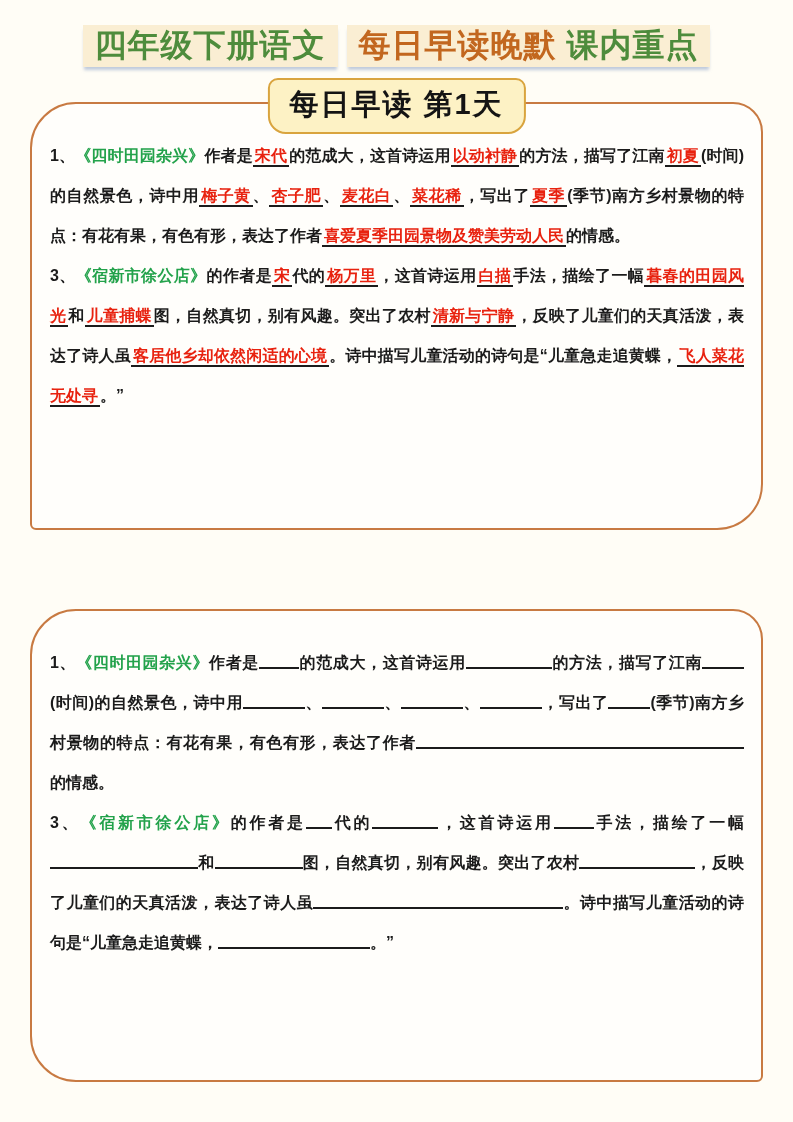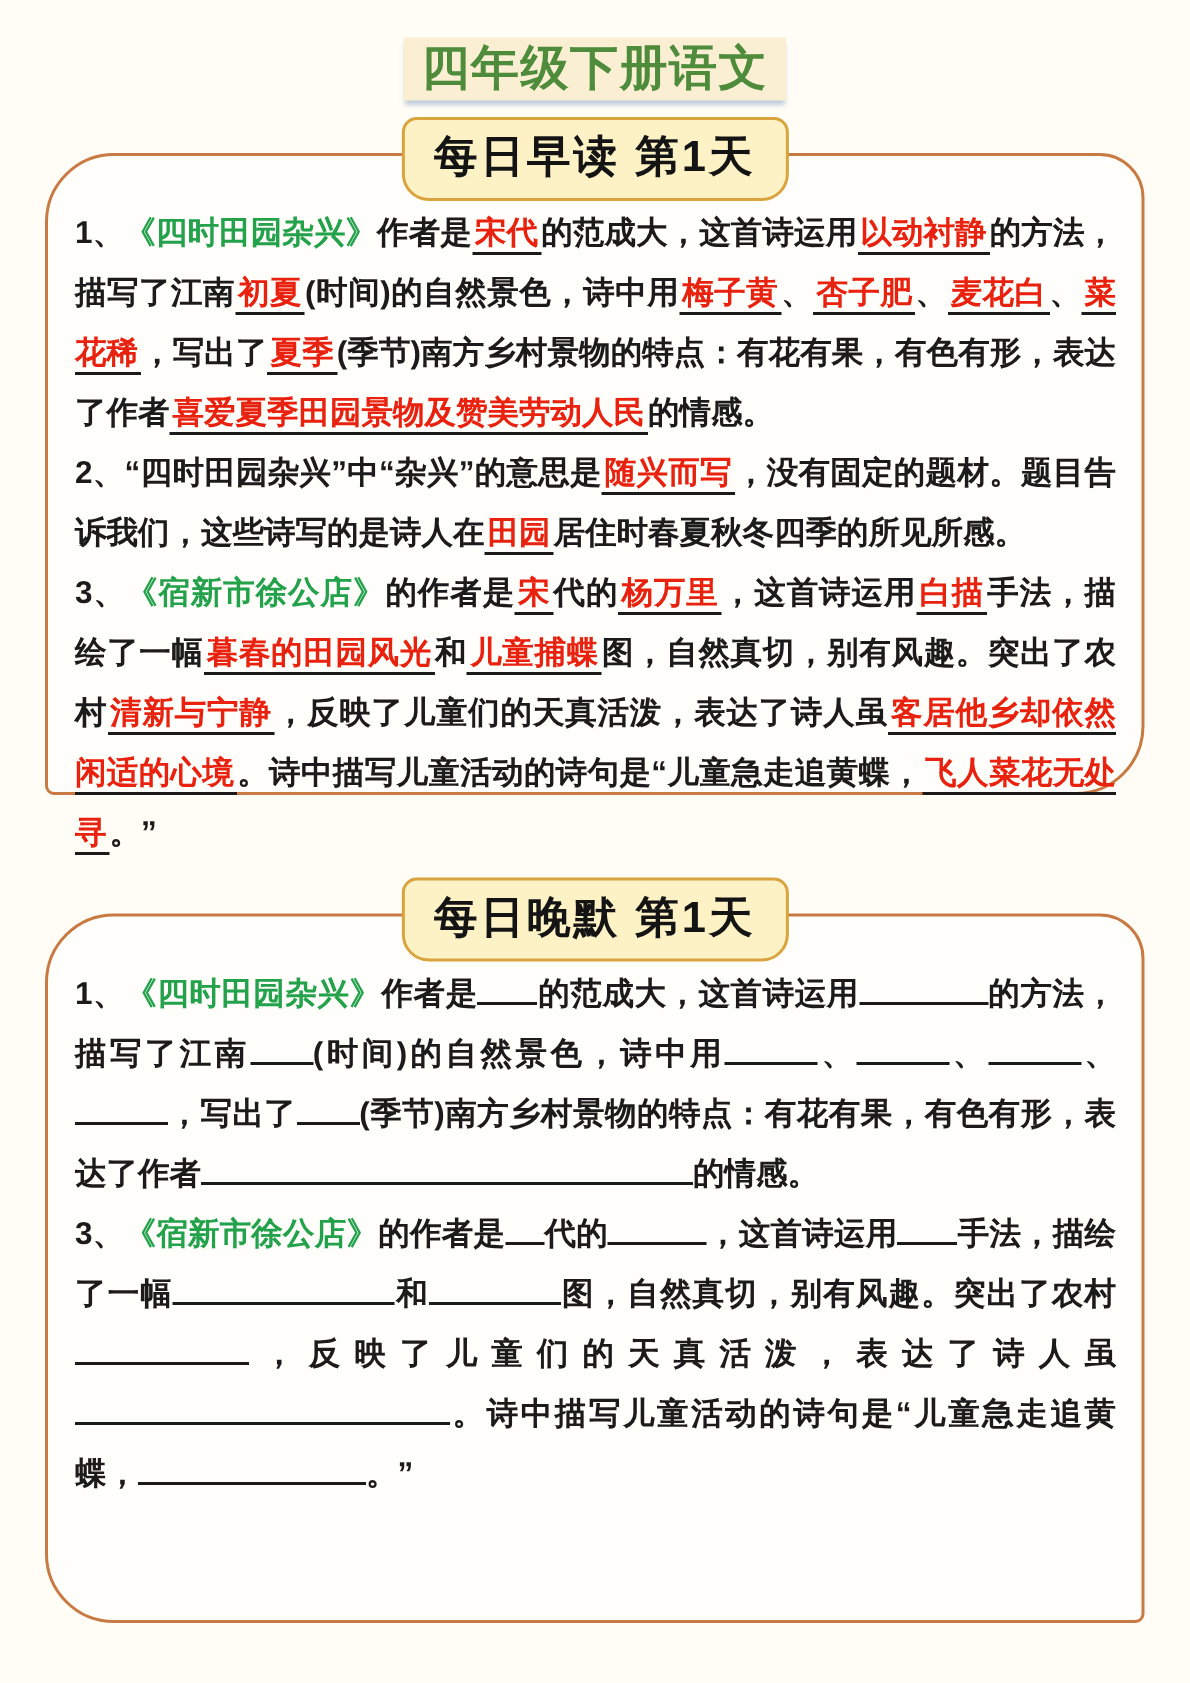--- a/index.html
+++ b/index.html
@@ -53,21 +53,21 @@
     border: 2px solid #d9a43e;
     border-radius: 10px 10px 18px 18px;
     padding: 5px 20px 7px;
     font-size: 29px; font-weight: bold;
     color: #141414;
     letter-spacing: 2px;
     white-space: nowrap;
   }
   .content p {
     margin: 0;
-    font-size: 21px;
+    font-size: 16px;
     font-weight: bold;
     color: #1b1b1b;
     line-height: 40px;
     text-align: justify;
   }
   .seg-n { color: #1b1b1b; }
   .seg-g { color: #23a24b; }
   .seg-r {
     color: #e8220f;
     border-bottom: 2px solid #1b1b1b;
@@ -78,30 +78,31 @@
     height: 1em;
     border-bottom: 2px solid #1b1b1b;
     margin-bottom: -1px;
   }
 </style>
 </head>
 <body>
 
 <div class="header">
   <div class="badge green-text">四年级下册语文</div>
+  <div class="badge">
+    <span class="orange-text">每日早读晚默</span><span class="green-text"> 课内重点</span>
+  </div>
 </div>
 
 <div class="panel morning">
   <div class="panel-title">每日早读 第1天</div>
   <div class="content">
       <p><span class="seg-n">1、</span><span class="seg-g">《四时田园杂兴》</span><span class="seg-n">作者是</span><span class="seg-r">宋代</span><span class="seg-n">的范成大，这首诗运用</span><span class="seg-r">以动衬静</span><span class="seg-n">的方法，描写了江南</span><span class="seg-r">初夏</span><span class="seg-n">(时间)的自然景色，诗中用</span><span class="seg-r">梅子黄</span><span class="seg-n">、</span><span class="seg-r">杏子肥</span><span class="seg-n">、</span><span class="seg-r">麦花白</span><span class="seg-n">、</span><span class="seg-r">菜花稀</span><span class="seg-n">，写出了</span><span class="seg-r">夏季</span><span class="seg-n">(季节)南方乡村景物的特点：有花有果，有色有形，表达了作者</span><span class="seg-r">喜爱夏季田园景物及赞美劳动人民</span><span class="seg-n">的情感。</span></p>
-      <p><span class="seg-n">2、“四时田园杂兴”中“杂兴”的意思是</span><span class="seg-r">随兴而写</span><span class="seg-n">，没有固定的题材。题目告诉我们，这些诗写的是诗人在</span><span class="seg-r">田园</span><span class="seg-n">居住时春夏秋冬四季的所见所感。</span></p>
       <p><span class="seg-n">3、</span><span class="seg-g">《宿新市徐公店》</span><span class="seg-n">的作者是</span><span class="seg-r">宋</span><span class="seg-n">代的</span><span class="seg-r">杨万里</span><span class="seg-n">，这首诗运用</span><span class="seg-r">白描</span><span class="seg-n">手法，描绘了一幅</span><span class="seg-r">暮春的田园风光</span><span class="seg-n">和</span><span class="seg-r">儿童捕蝶</span><span class="seg-n">图，自然真切，别有风趣。突出了农村</span><span class="seg-r">清新与宁静</span><span class="seg-n">，反映了儿童们的天真活泼，表达了诗人虽</span><span class="seg-r">客居他乡却依然闲适的心境</span><span class="seg-n">。诗中描写儿童活动的诗句是“儿童急走追黄蝶，</span><span class="seg-r">飞人菜花无处寻</span><span class="seg-n">。”</span></p>
     </div>
 </div>
 
 <div class="panel evening">
-  <div class="panel-title">每日晚默 第1天</div>
   <div class="content">
       <p><span class="seg-n">1、</span><span class="seg-g">《四时田园杂兴》</span><span class="seg-n">作者是</span><span class="blank" style="width: 40px;"></span><span class="seg-n">的范成大，这首诗运用</span><span class="blank" style="width: 86px;"></span><span class="seg-n">的方法，描写了江南</span><span class="blank" style="width: 42px;"></span><span class="seg-n">(时间)的自然景色，诗中用</span><span class="blank" style="width: 62px;"></span><span class="seg-n">、</span><span class="blank" style="width: 62px;"></span><span class="seg-n">、</span><span class="blank" style="width: 62px;"></span><span class="seg-n">、</span><span class="blank" style="width: 62px;"></span><span class="seg-n">，写出了</span><span class="blank" style="width: 42px;"></span><span class="seg-n">(季节)南方乡村景物的特点：有花有果，有色有形，表达了作者</span><span class="blank" style="width: 46px;"></span><span class="blank" style="width: 282px;"></span><span class="seg-n">的情感。</span></p>
       <p><span class="seg-n">3、</span><span class="seg-g">《宿新市徐公店》</span><span class="seg-n">的作者是</span><span class="blank" style="width: 26px;"></span><span class="seg-n">代的</span><span class="blank" style="width: 66px;"></span><span class="seg-n">，这首诗运用</span><span class="blank" style="width: 40px;"></span><span class="seg-n">手法，描绘了一幅</span><span class="blank" style="width: 148px;"></span><span class="seg-n">和</span><span class="blank" style="width: 88px;"></span><span class="seg-n">图，自然真切，别有风趣。突出了农村</span><span class="blank" style="width: 94px;"></span><span class="blank" style="width: 22px;"></span><span class="seg-n">，反映了儿童们的天真活泼，表达了诗人虽</span><span class="blank" style="width: 250px;"></span><span class="seg-n">。诗中描写儿童活动的诗句是“儿童急走追黄蝶，</span><span class="blank" style="width: 152px;"></span><span class="seg-n">。”</span></p>
     </div>
 </div>
 
 </body></html>

